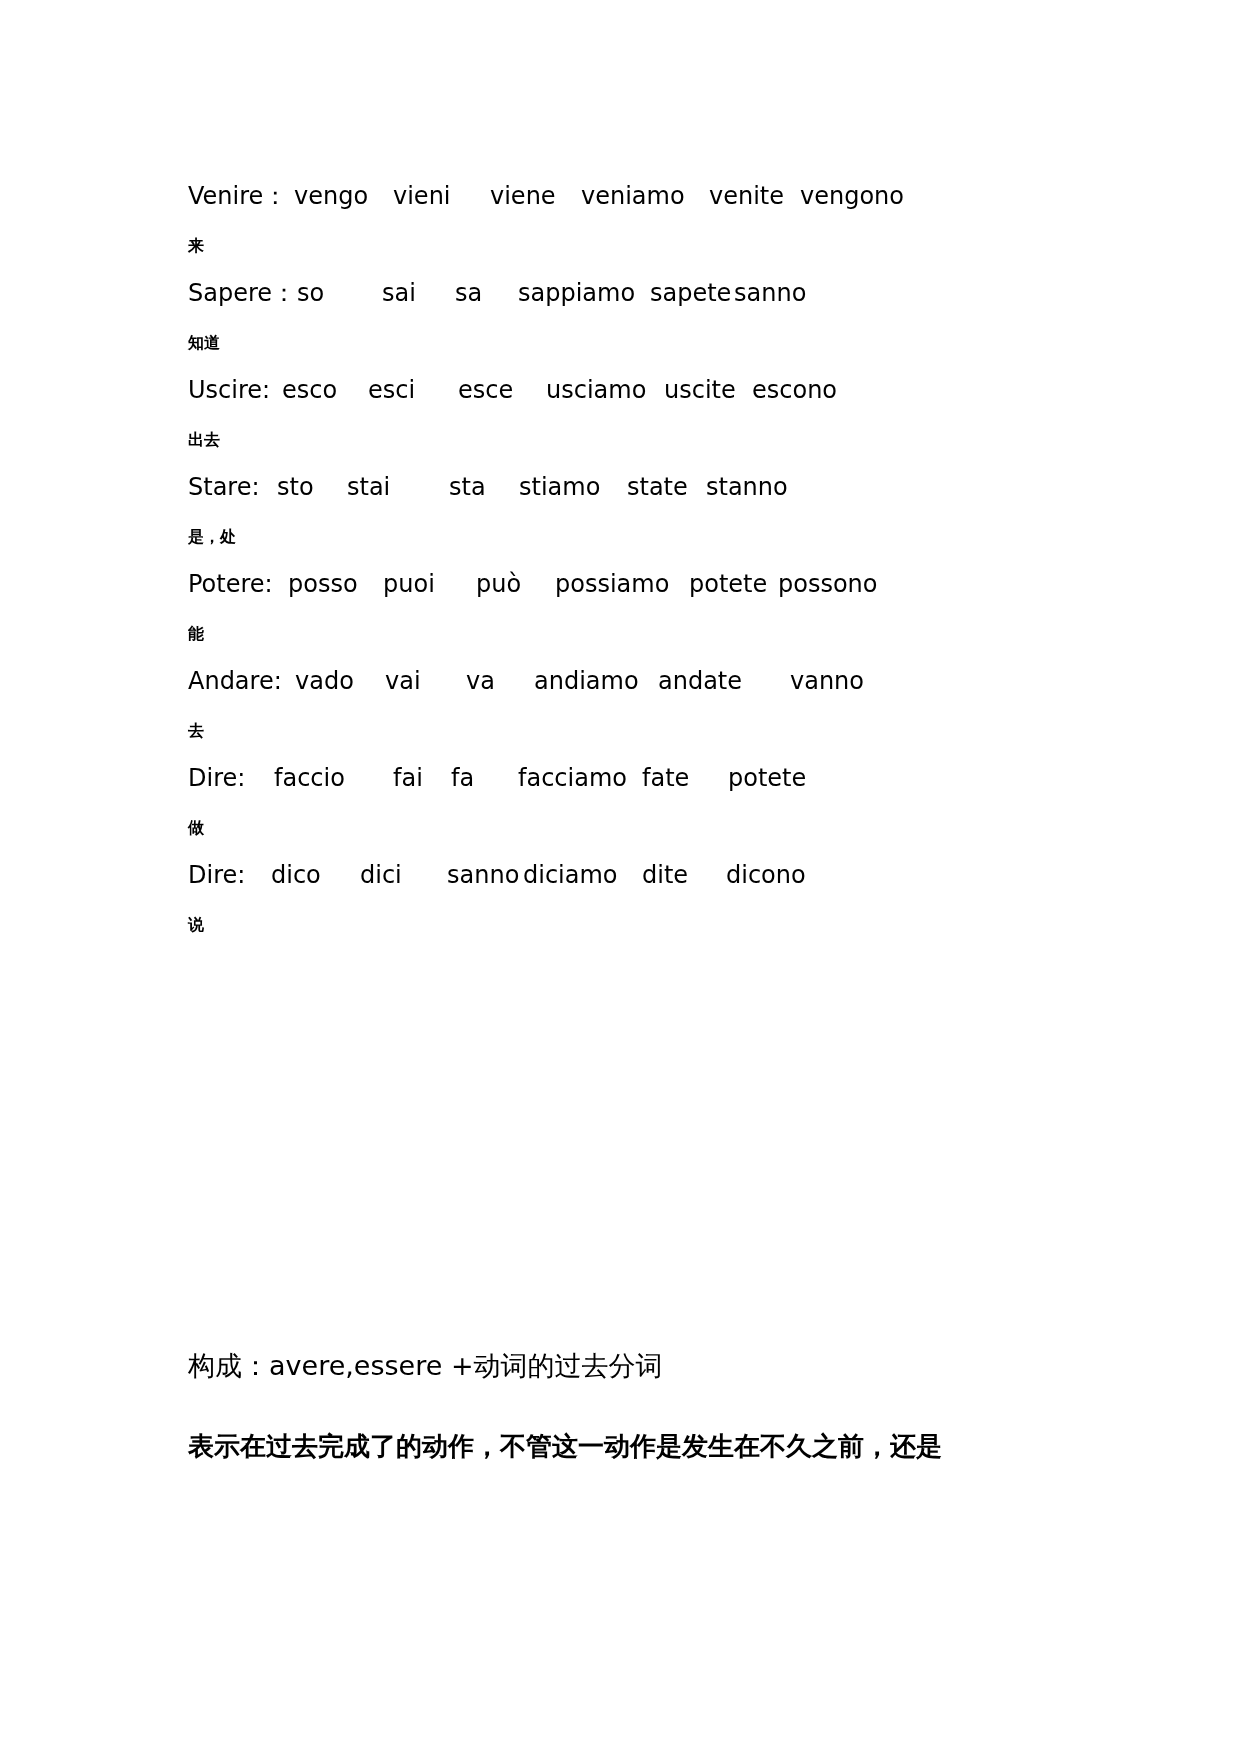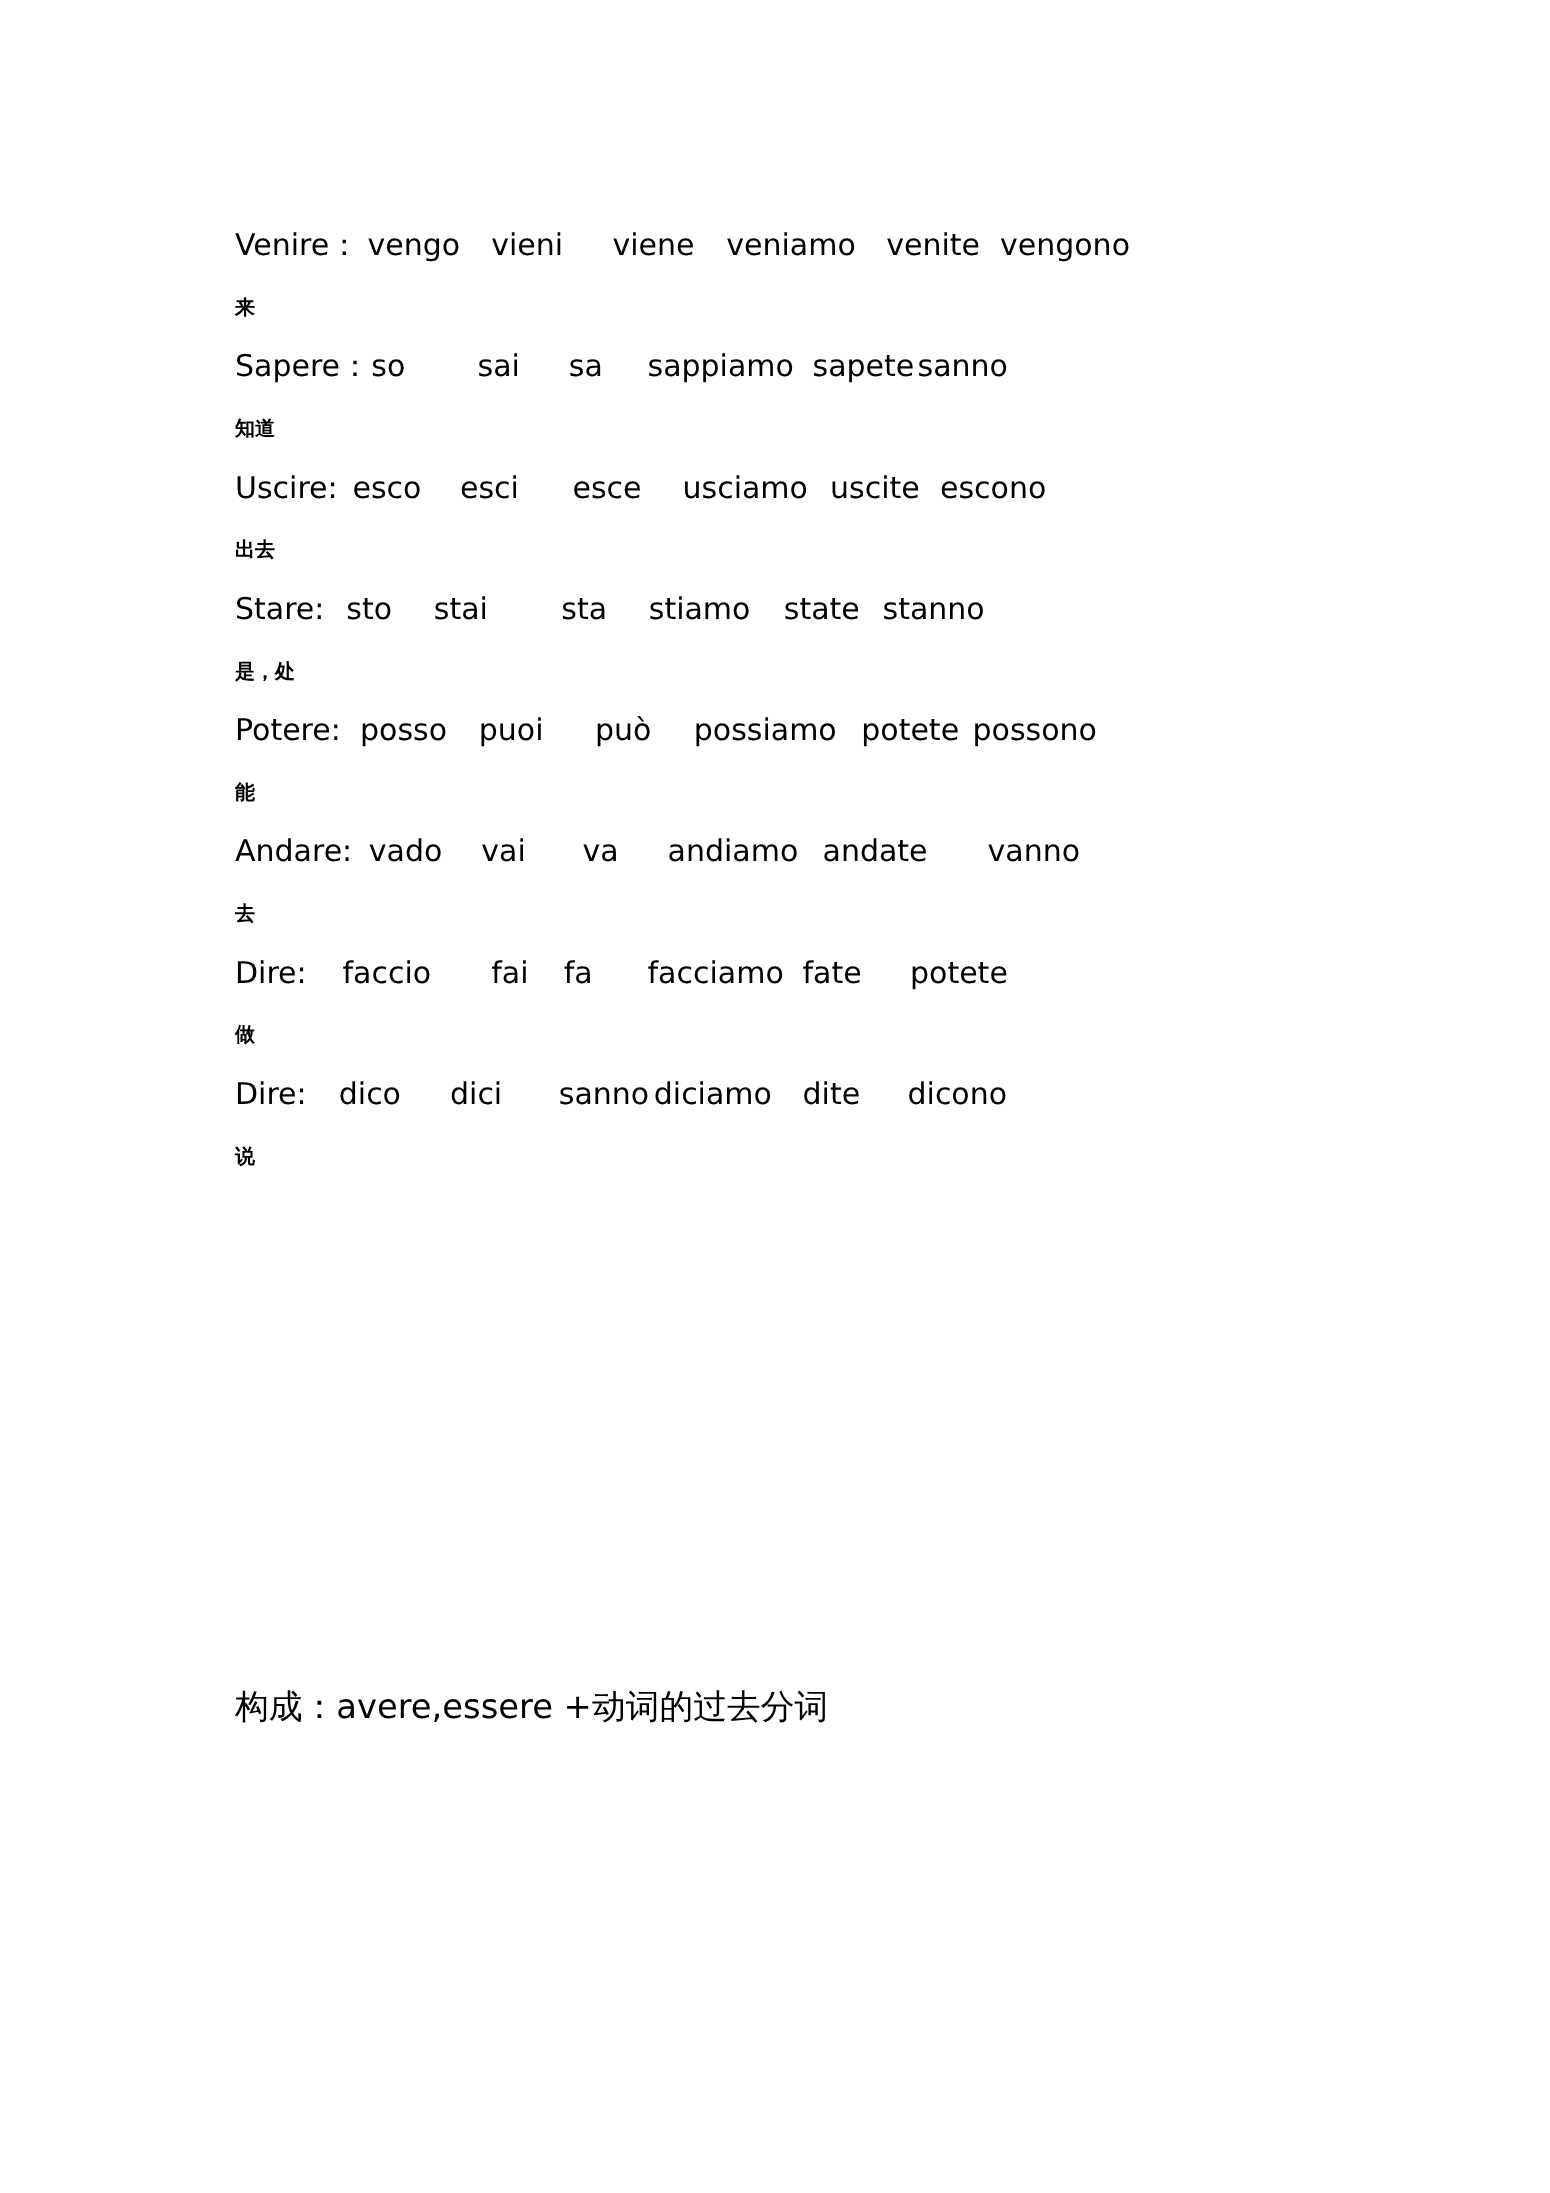--- a/index.html
+++ b/index.html
@@ -107,14 +107,15 @@
     <span style="left:172px">dici</span>
     <span style="left:259px">sanno</span>
     <span style="left:335px">diciamo</span>
     <span style="left:454px">dite</span>
     <span style="left:538px">dicono</span>
   </div>
   <div class="meaning" style="top:915px;">说</div>
 
   <div class="formation">构成：avere,essere +动词的过去分词</div>
   <div class="description">
+    <p>表示在过去完成了的动作，不管这一动作是发生在不久之前，还是</p>
   </div>
 </div>
 
 </body></html>

